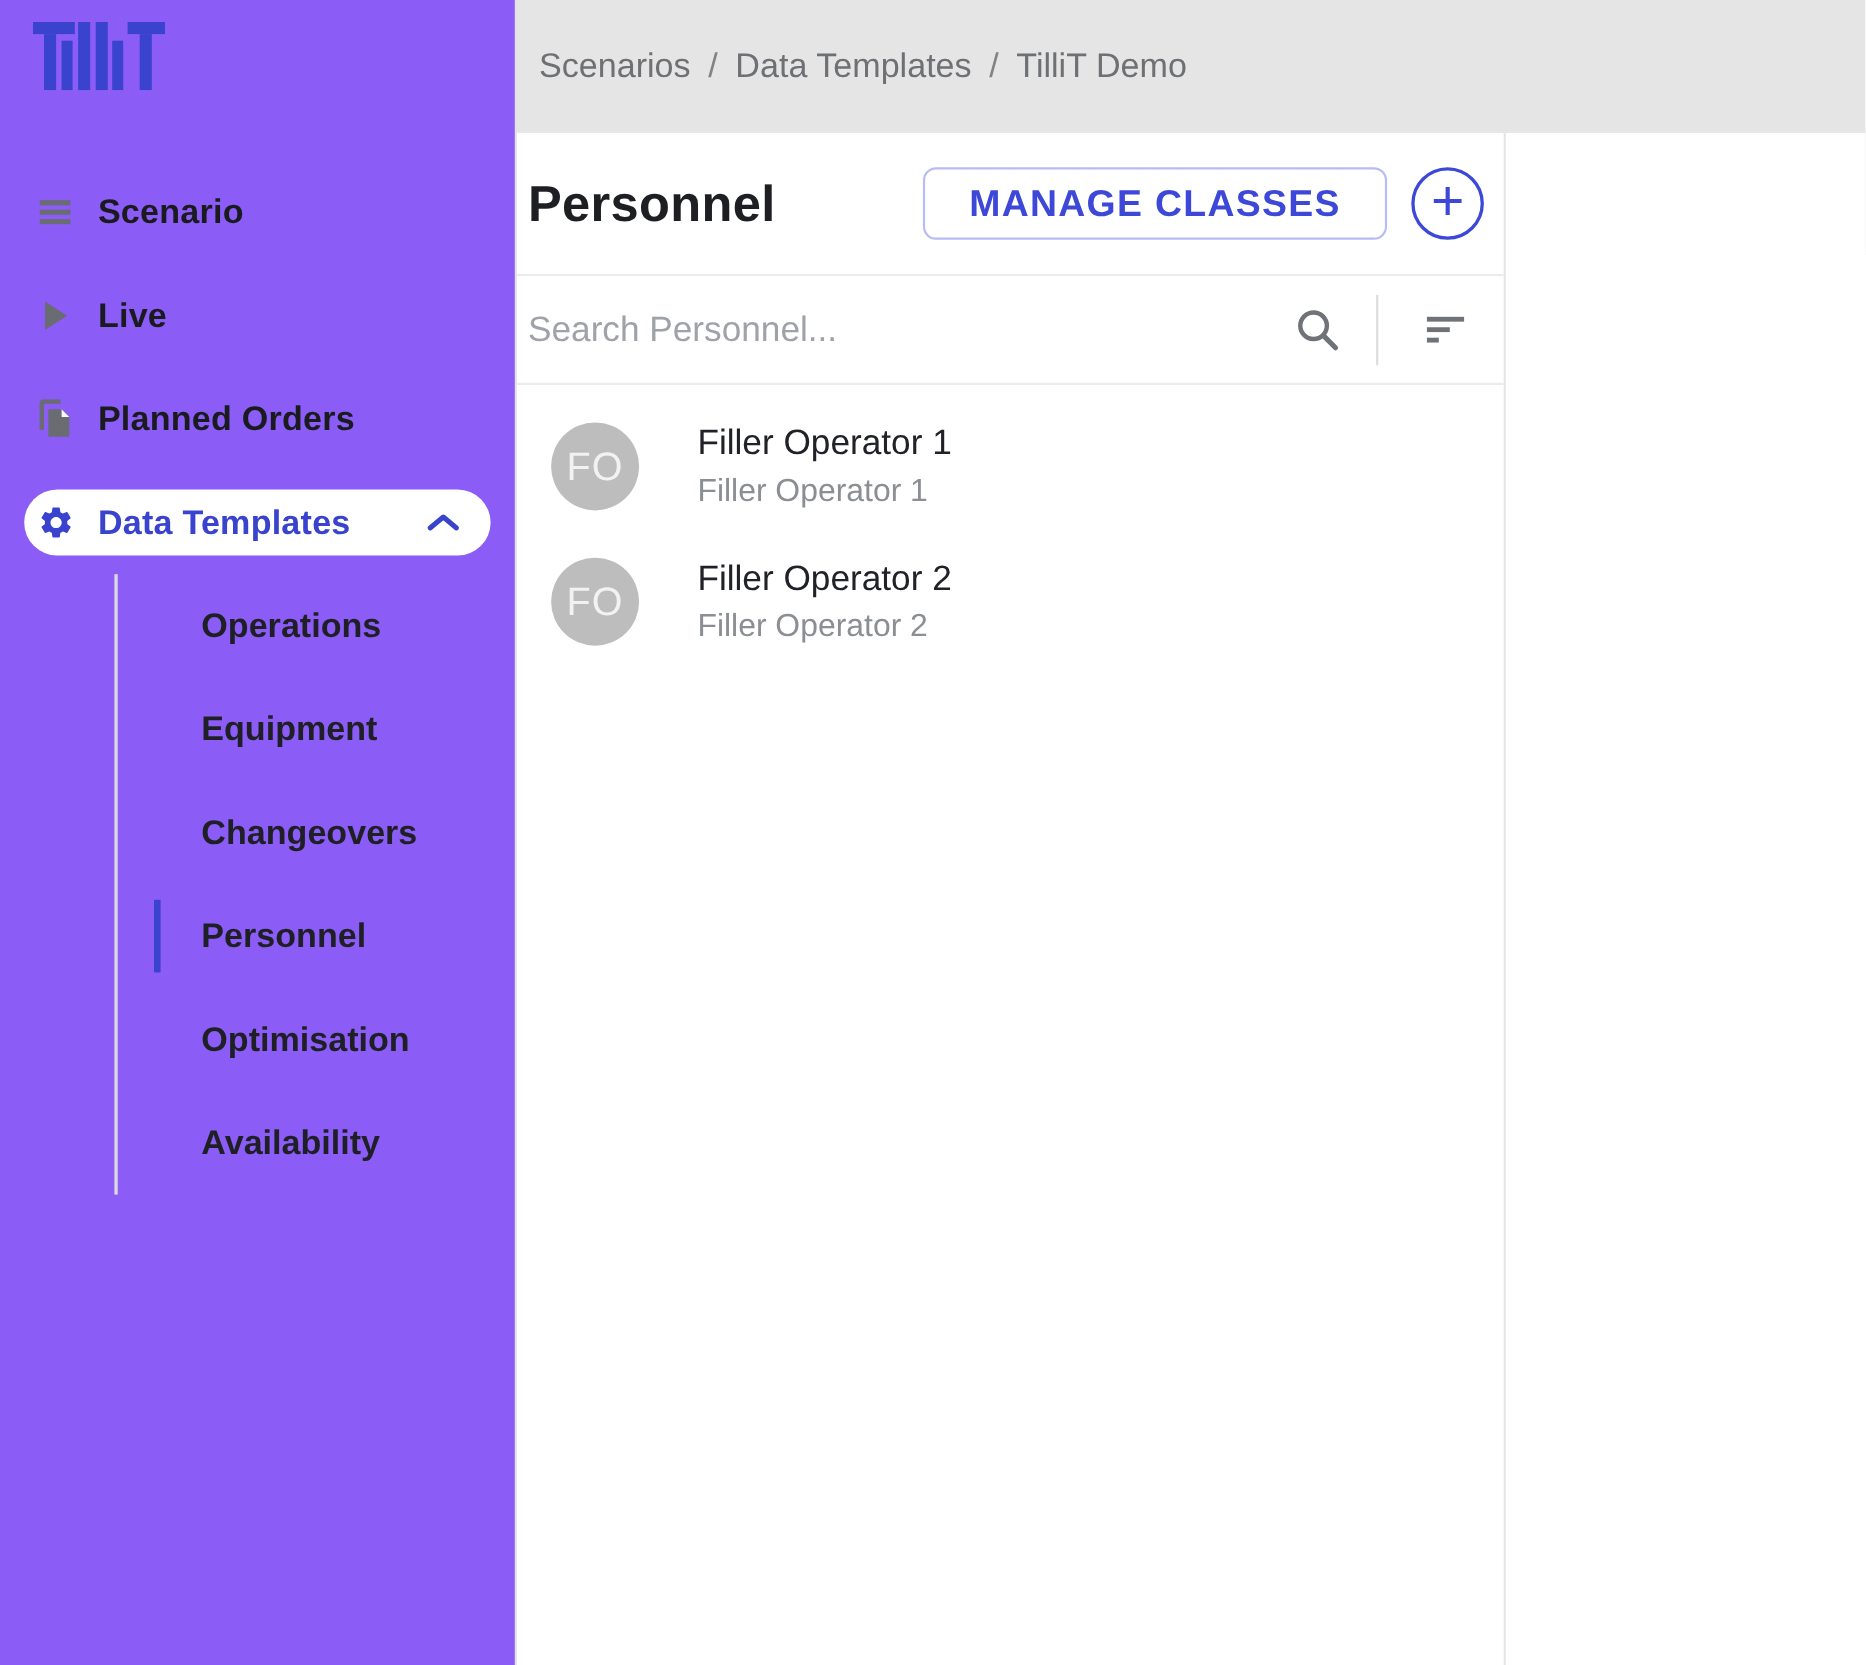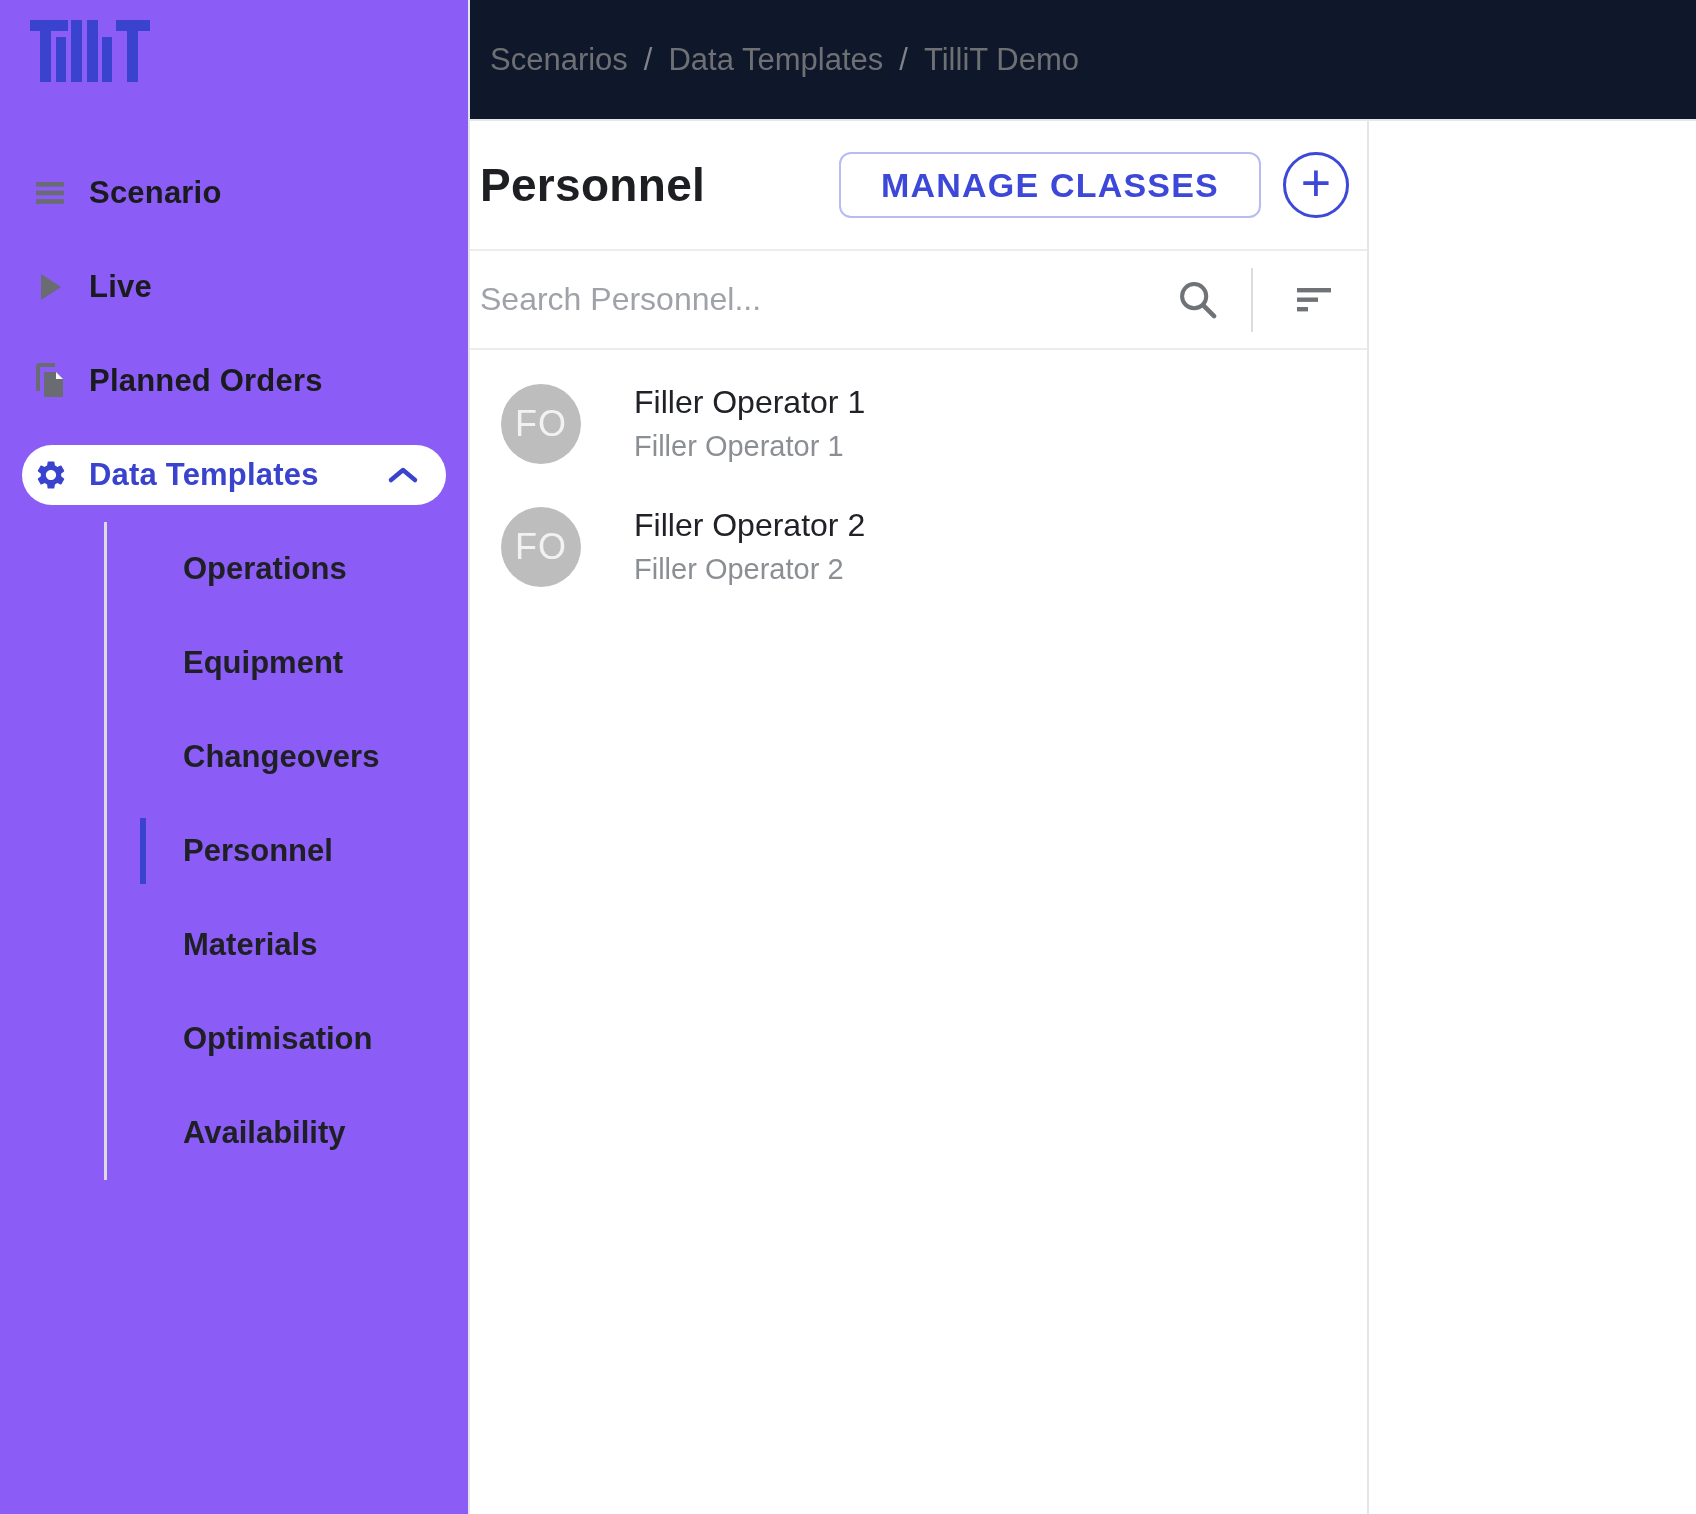--- a/index.html
+++ b/index.html
@@ -18,21 +18,21 @@
     background: #ffffff; border-radius: 30px; }
   .side-item.pill .side-label { color: #3A43CD; }
   .pill-chevron { margin-left: auto; margin-right: 26px; display: flex; align-items: center; }
   .subnav { margin-left: 104px; border-left: 3px solid #DBDBDF; padding-left: 36px; }
   .sub-item { position: relative; height: 94px; display: flex; align-items: center;
     padding-left: 40px; font-size: 31px; font-weight: 600; color: #1F2025; cursor: pointer; }
   .sub-item.active::before { content: ""; position: absolute; left: -3px; top: 14px;
     width: 6px; height: 66px; background: #3A43CD; }
 
   
-  .main { flex: 1; display: flex; flex-direction: column; background: #0f172a; }
+  .main { flex: 1; display: flex; flex-direction: column; background: #e5e5e5; }
   .topbar { height: 121px; min-height: 121px; border-bottom: 2px solid #E7E7EA;
     display: flex; align-items: center; padding-left: 20px; }
   .crumb { font-size: 31px; color: #6E7074; }
   .crumb-sep { font-size: 31px; color: #808286; margin: 0 16px; }
 
   .body-row { flex: 1; display: flex; min-height: 0; }
   .card { width: 899px; min-width: 899px; border-right: 2px solid #E4E5E8;
     display: flex; flex-direction: column; background: #fff; }
   .right-panel { flex: 1; background: #ffffff; }
 
@@ -137,23 +137,20 @@
         <span>Operations</span>
       </div>
       <div class="sub-item">
         <span>Equipment</span>
       </div>
       <div class="sub-item">
         <span>Changeovers</span>
       </div>
       <div class="sub-item active">
         <span>Personnel</span>
-      </div>
-      <div class="sub-item">
-        <span>Materials</span>
       </div>
       <div class="sub-item">
         <span>Optimisation</span>
       </div>
       <div class="sub-item">
         <span>Availability</span>
       </div>
     </div>
   </nav>
 

